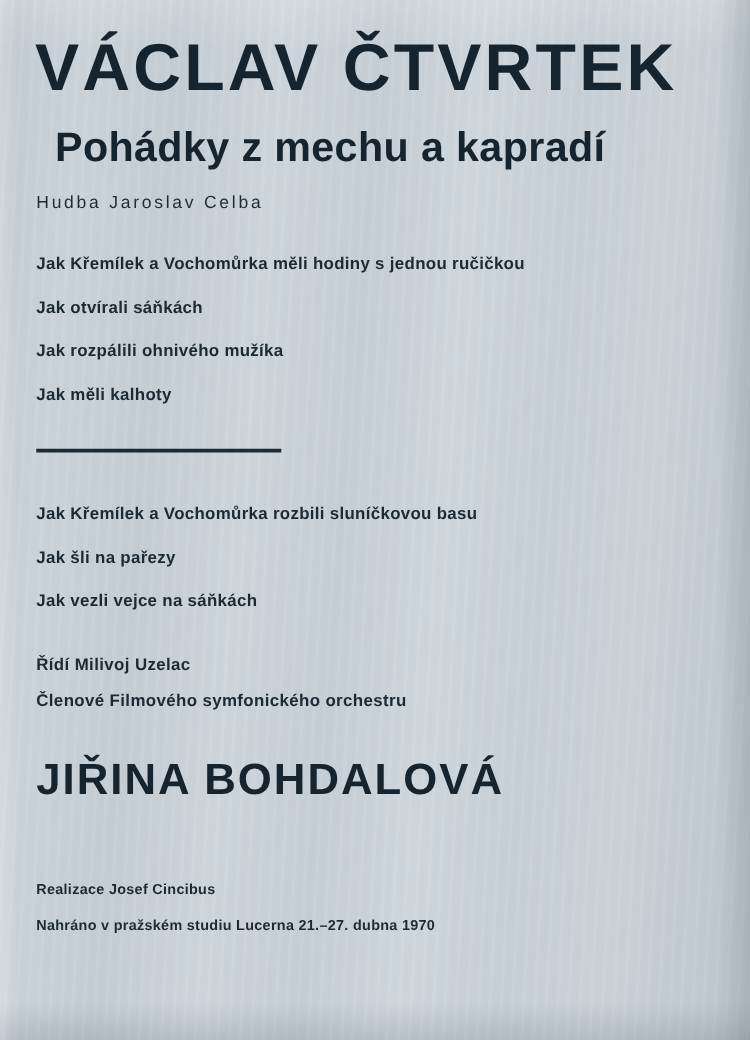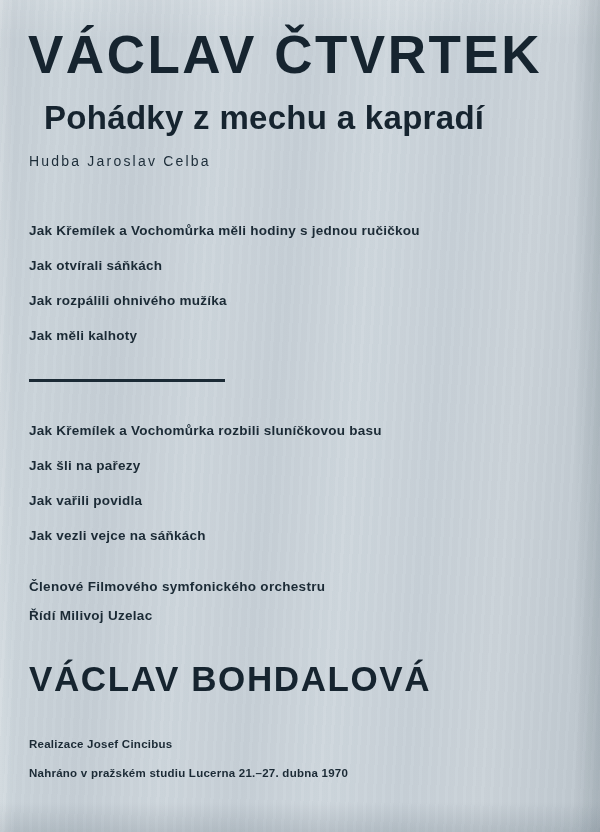--- a/index.html
+++ b/index.html
@@ -81,21 +81,21 @@
   }
   .credit-music {
     font-size: 14px;
     font-weight: 400;
     letter-spacing: 2.2px;
     margin: 16px 0 0 3px;
     color: #1d2d39;
   }
 
   .side {
-    margin-top: 54px;
+    margin-top: 34px;
   }
   .side.second {
     margin-top: 41px;
   }
   .track {
     font-size: 13.5px;
     font-weight: 700;
     letter-spacing: 0.25px;
     margin: 0 0 20px 3px;
     color: #1b2a35;
@@ -124,21 +124,21 @@
 
   .star {
     font-size: 35px;
     font-weight: 700;
     letter-spacing: 1.6px;
     margin: 36px 0 0 3px;
     color: #16242f;
   }
 
   .footer {
-    margin-top: 39px;
+    margin-top: 62px;
   }
   .footer .line {
     font-size: 11.5px;
     font-weight: 700;
     letter-spacing: 0.25px;
     margin: 0 0 17px 3px;
     color: #1b2a35;
   }
   .footer .line:last-child {
     margin-bottom: 0;
@@ -161,30 +161,29 @@
       <div class="track">Jak otvírali sáňkách</div>
       <div class="track">Jak rozpálili ohnivého mužíka</div>
       <div class="track">Jak měli kalhoty</div>
     </div>
 
     <div class="rule"></div>
 
     <div class="side second">
       <div class="track">Jak Křemílek a Vochomůrka rozbili sluníčkovou basu</div>
       <div class="track">Jak šli na pařezy</div>
-      <div class="track">Jak vařili povidla</div>
       <div class="track">Jak vezli vejce na sáňkách</div>
     </div>
 
     <div class="performers">
+      <div class="line">Řídí Milivoj Uzelac</div>
       <div class="line">Členové Filmového symfonického orchestru</div>
-      <div class="line">Řídí Milivoj Uzelac</div>
     </div>
 
-    <div class="star">VÁCLAV BOHDALOVÁ</div>
+    <div class="star">JIŘINA BOHDALOVÁ</div>
 
     <div class="footer">
       <div class="line">Realizace Josef Cincibus</div>
       <div class="line">Nahráno v pražském studiu Lucerna 21.–27. dubna 1970</div>
     </div>
 
   </div>
 </div>
 
 </body></html>

